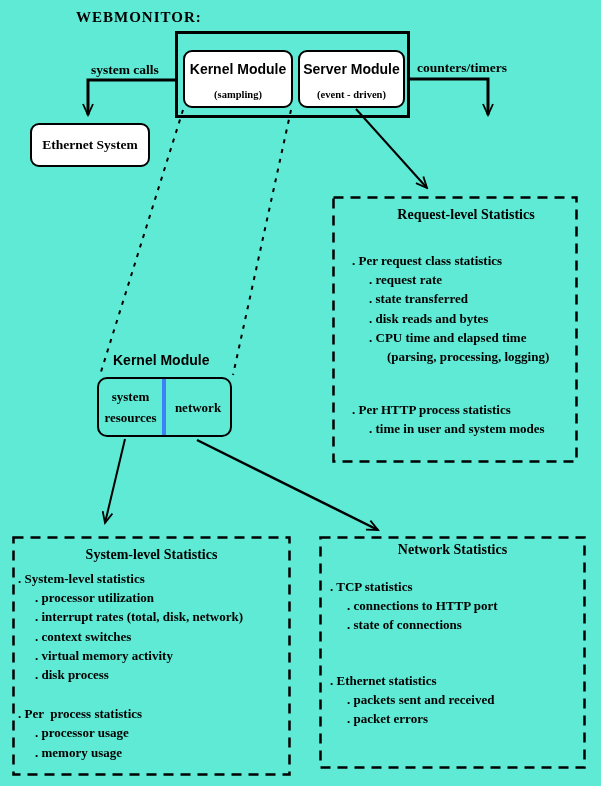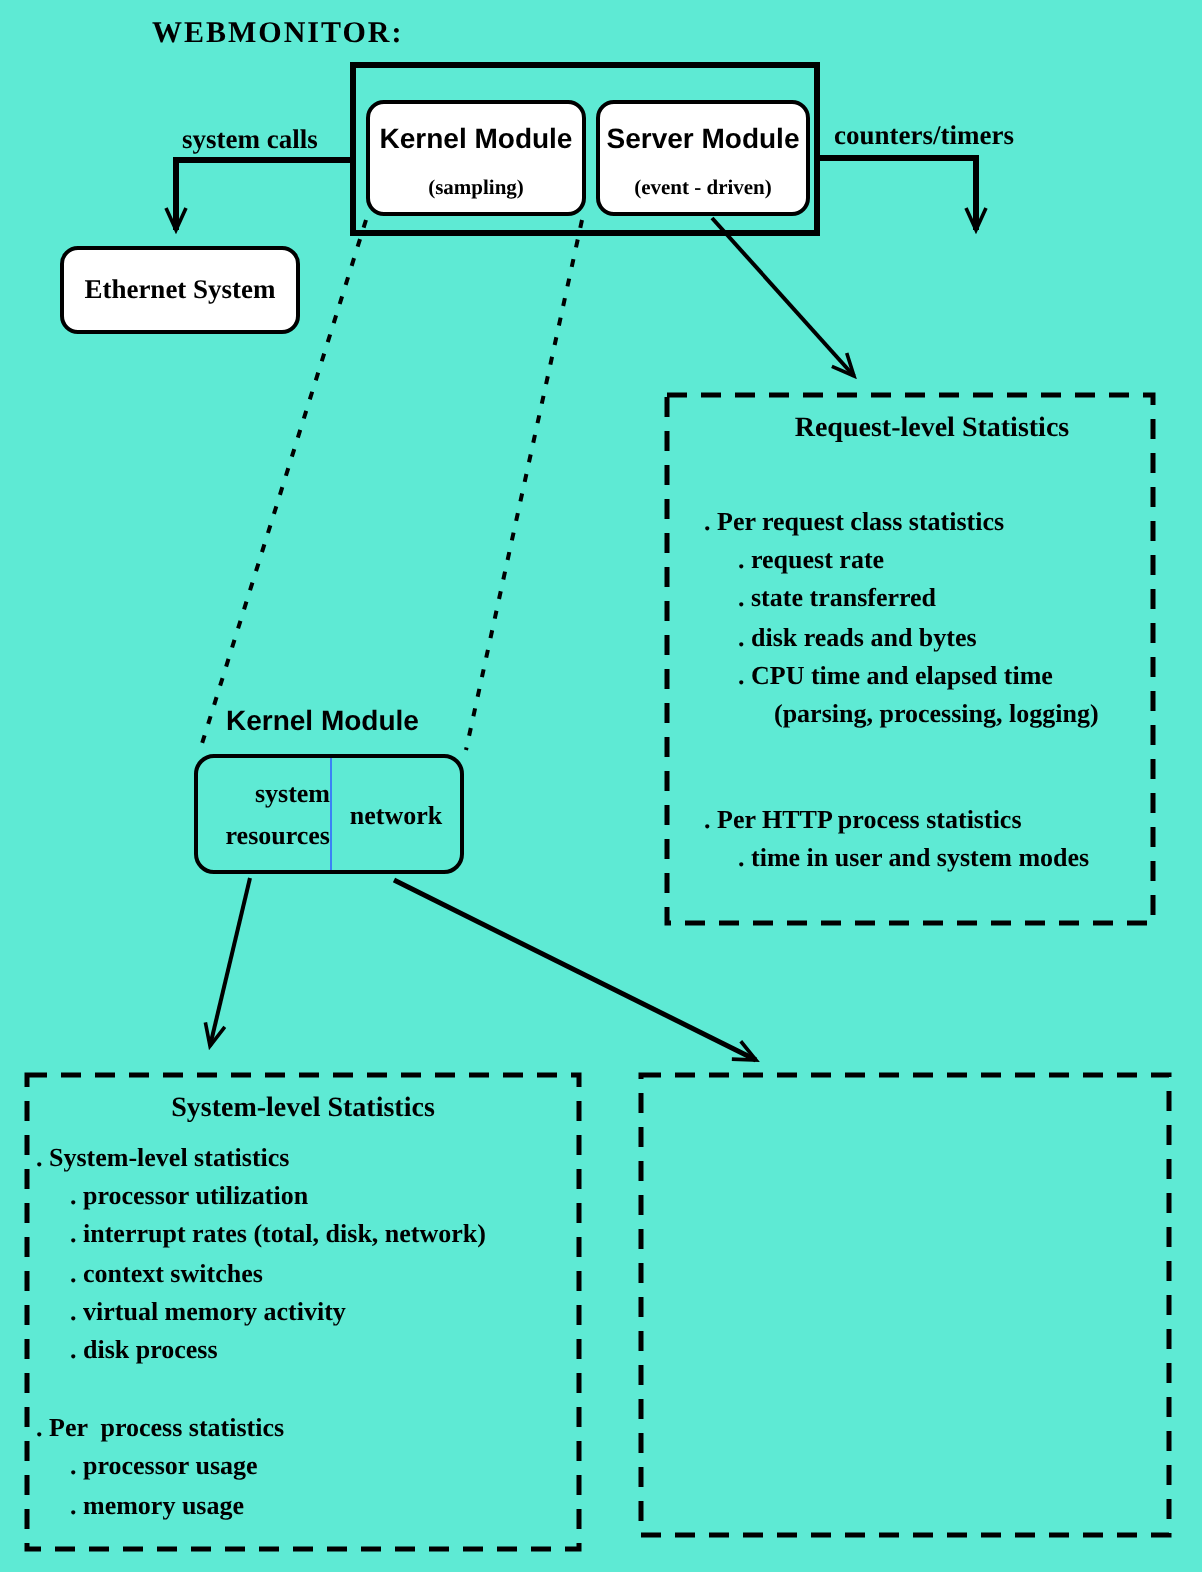--- a/index.html
+++ b/index.html
@@ -26,21 +26,21 @@
   .li{line-height:19.2px;white-space:pre;}
   .ind1{padding-left:17px;}
   .ind2{padding-left:35px;}
   .req .gap{margin-top:34px;}
   .sys .gap{margin-top:20px;}
   .net .gap{margin-top:36px;}
   .mid-box{left:97px;top:377px;width:135px;height:60px;border:2px solid #000;border-radius:10px;
            box-sizing:border-box;display:flex;}
   .mid-cell{display:flex;flex-direction:column;align-items:center;justify-content:center;
             font-size:13px;font-weight:bold;line-height:21px;}
-  .mid-left{width:67px;border-right:1px solid #3b82f6;box-sizing:border-box;align-items:flex-end;}
+  .mid-left{width:67px;border-right:4px solid #3b82f6;box-sizing:border-box;}
   .mid-right{flex:1;}
   .mid-label{left:113px;top:352px;font-size:14px;}
 </style>
 </head>
 <body>
 
 <div class="canvas">
 
   <svg class="layer" width="601" height="786" viewBox="0 0 601 786">
     <defs>
@@ -115,14 +115,25 @@
       <div class="li ind1">. interrupt rates (total, disk, network)</div>
       <div class="li ind1">. context switches</div>
       <div class="li ind1">. virtual memory activity</div>
       <div class="li ind1">. disk process</div>
       <div class="li gap">. Per  process statistics</div>
       <div class="li ind1">. processor usage</div>
       <div class="li ind1">. memory usage</div>
     </div>
   </div>
 
+  <div class="abs stat-box net" style="left:320px;top:537px;width:265px;height:231px;">
+    <div class="stat-title serifb" style="top:5px;">Network Statistics</div>
+    <div class="lines serifb" style="top:40px;left:10px;right:4px;">
+      <div class="li">. TCP statistics</div>
+      <div class="li ind1">. connections to HTTP port</div>
+      <div class="li ind1">. state of connections</div>
+      <div class="li gap">. Ethernet statistics</div>
+      <div class="li ind1">. packets sent and received</div>
+      <div class="li ind1">. packet errors</div>
+    </div>
+  </div>
 
 </div>
 
 </body></html>

